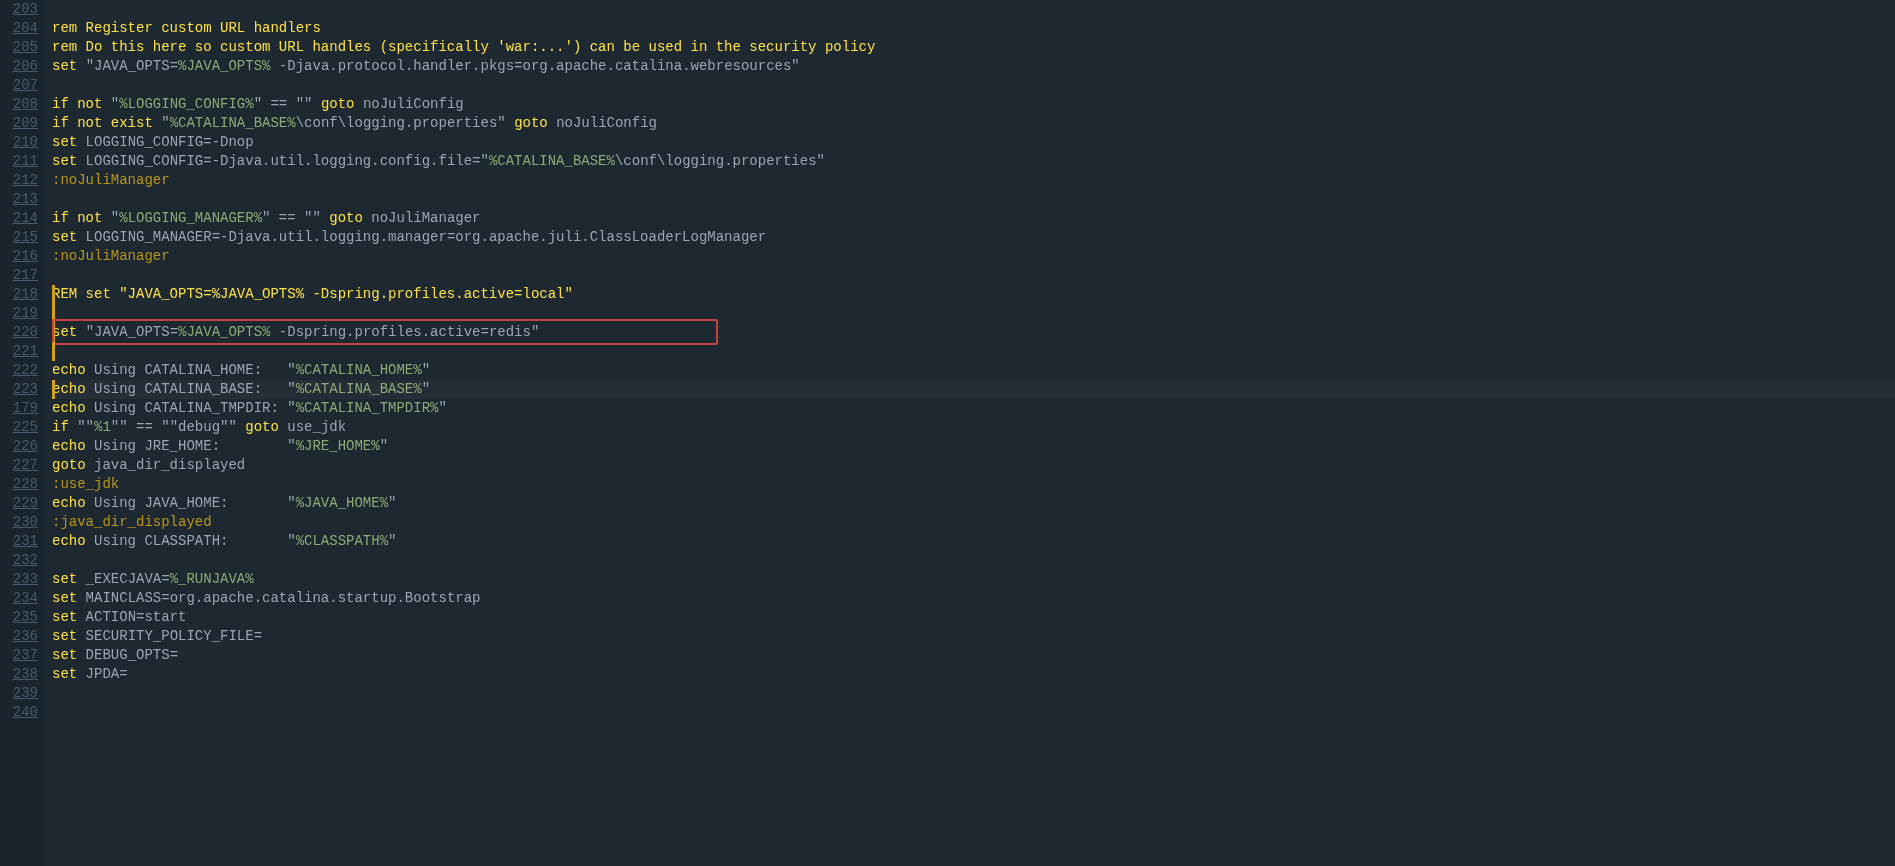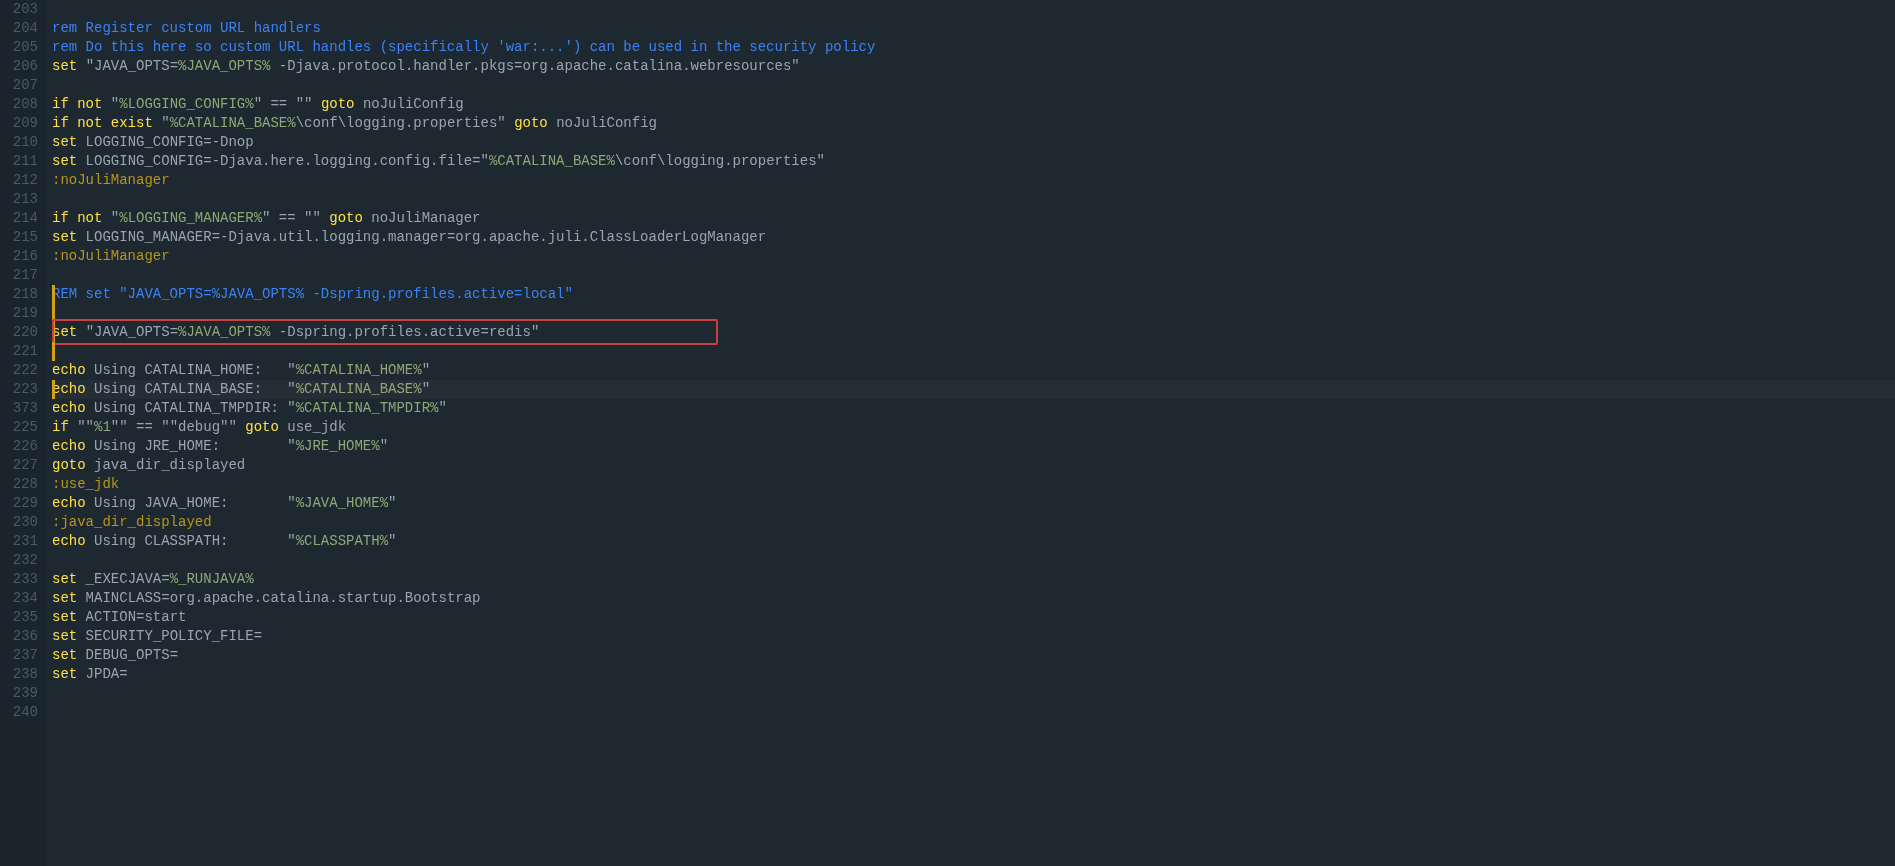--- a/index.html
+++ b/index.html
@@ -17,39 +17,40 @@
   width: 100%;
   height: 100%;
 }
 .gutter {
   background: #1a242c;
   color: #4a5a68;
   text-align: right;
   padding: 0 8px 0 4px;
   user-select: none;
   min-width: 46px;
+  text-decoration: underline;
 }
 .gutter .ln {
   height: 19px;
 }
 .code {
   flex: 1;
   padding-left: 6px;
   position: relative;
 }
 .line {
   height: 19px;
   white-space: pre;
   color: #9aa5b1;
   position: relative;
 }
 .line.current {
   background: rgba(255,255,255,0.03);
 }
-.tok-comment { color: #3b82f6; margin-top: 20px; }
+.tok-comment { color: #fde047; margin-top: 20px; }
 .tok-kw { color: #fde047; }
 .tok-str { color: #9aa5b1; }
 .tok-var { color: #8fa876; }
 .tok-label { color: #b7951a; }
 
 .marker-bar {
   position: absolute;
   left: 0;
   width: 3px;
   background: #d4a017;
@@ -87,21 +88,21 @@
       <div class="ln">214</div>
       <div class="ln">215</div>
       <div class="ln">216</div>
       <div class="ln">217</div>
       <div class="ln">218</div>
       <div class="ln">219</div>
       <div class="ln">220</div>
       <div class="ln">221</div>
       <div class="ln">222</div>
       <div class="ln">223</div>
-      <div class="ln">373</div>
+      <div class="ln">179</div>
       <div class="ln">225</div>
       <div class="ln">226</div>
       <div class="ln">227</div>
       <div class="ln">228</div>
       <div class="ln">229</div>
       <div class="ln">230</div>
       <div class="ln">231</div>
       <div class="ln">232</div>
       <div class="ln">233</div>
       <div class="ln">234</div>
@@ -114,21 +115,21 @@
     </div>
   <div class="code" id="code">
       <div class="line"></div>
       <div class="line"><span class="tok-comment">rem Register custom URL handlers</span></div>
       <div class="line"><span class="tok-comment">rem Do this here so custom URL handles (specifically 'war:...') can be used in the security policy</span></div>
       <div class="line"><span class="tok-kw">set</span><span> </span><span class="tok-str">"JAVA_OPTS=</span><span class="tok-var">%JAVA_OPTS%</span><span class="tok-str"> -Djava.protocol.handler.pkgs=org.apache.catalina.webresources"</span></div>
       <div class="line"></div>
       <div class="line"><span class="tok-kw">if not</span><span> </span><span class="tok-str">"</span><span class="tok-var">%LOGGING_CONFIG%</span><span class="tok-str">"</span><span> == </span><span class="tok-str">""</span><span> </span><span class="tok-kw">goto</span><span> noJuliConfig</span></div>
       <div class="line"><span class="tok-kw">if not exist</span><span> </span><span class="tok-str">"</span><span class="tok-var">%CATALINA_BASE%</span><span class="tok-str">\conf\logging.properties"</span><span> </span><span class="tok-kw">goto</span><span> noJuliConfig</span></div>
       <div class="line"><span class="tok-kw">set</span><span> LOGGING_CONFIG=-Dnop</span></div>
-      <div class="line"><span class="tok-kw">set</span><span> LOGGING_CONFIG=-Djava.here.logging.config.file=</span><span class="tok-str">"</span><span class="tok-var">%CATALINA_BASE%</span><span class="tok-str">\conf\logging.properties"</span></div>
+      <div class="line"><span class="tok-kw">set</span><span> LOGGING_CONFIG=-Djava.util.logging.config.file=</span><span class="tok-str">"</span><span class="tok-var">%CATALINA_BASE%</span><span class="tok-str">\conf\logging.properties"</span></div>
       <div class="line"><span class="tok-label">:noJuliManager</span></div>
       <div class="line"></div>
       <div class="line"><span class="tok-kw">if not</span><span> </span><span class="tok-str">"</span><span class="tok-var">%LOGGING_MANAGER%</span><span class="tok-str">"</span><span> == </span><span class="tok-str">""</span><span> </span><span class="tok-kw">goto</span><span> noJuliManager</span></div>
       <div class="line"><span class="tok-kw">set</span><span> LOGGING_MANAGER=-Djava.util.logging.manager=org.apache.juli.ClassLoaderLogManager</span></div>
       <div class="line"><span class="tok-label">:noJuliManager</span></div>
       <div class="line"></div>
       <div class="line"><div class="marker-bar"></div><span class="tok-comment">REM set "JAVA_OPTS=%JAVA_OPTS% -Dspring.profiles.active=local"</span></div>
       <div class="line"><div class="marker-bar"></div></div>
       <div class="line"><div class="marker-bar"></div><div class="highlight-box"></div><span class="tok-kw">set</span><span> </span><span class="tok-str">"JAVA_OPTS=</span><span class="tok-var">%JAVA_OPTS%</span><span class="tok-str"> -Dspring.profiles.active=redis"</span></div>
       <div class="line"><div class="marker-bar"></div></div>

